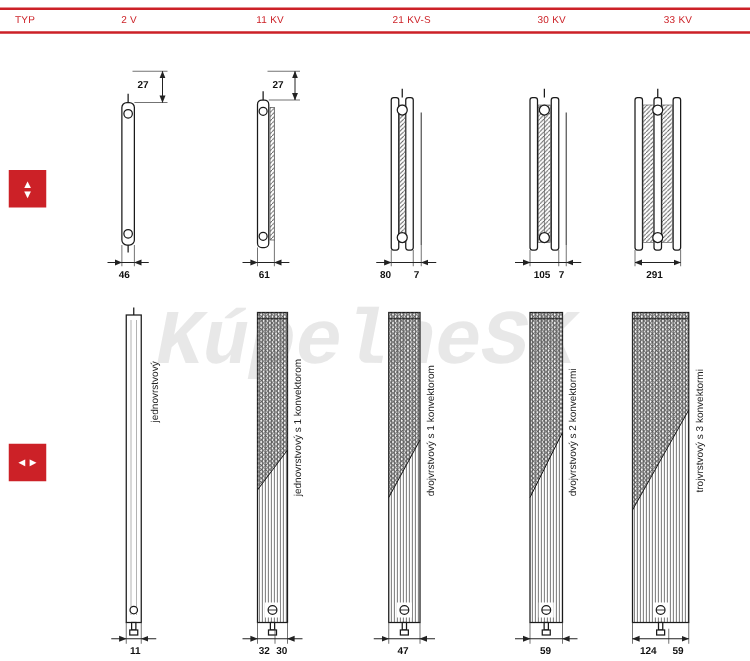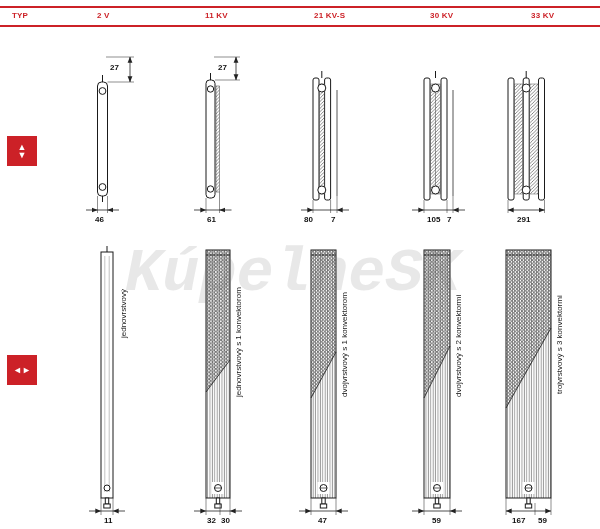--- a/index.html
+++ b/index.html
@@ -2,21 +2,21 @@
 <html><head>
 <meta charset="utf-8">
 <style>
   * { margin:0; padding:0; box-sizing:border-box; }
   html,body { width:600px; height:529px; }
   body {
     position:relative; width:600px; height:529px; background:#ffffff;
     font-family:"Liberation Sans", sans-serif; overflow:hidden;
   }
   .hdr-line { position:absolute; left:0; width:600px; height:2px; background:#cc2127; }
-  .hdr-label { position:absolute; color:#cc2127; font-size:8px; letter-spacing:.2px; white-space:nowrap;font-weight:bold; }
+  .hdr-label { position:absolute; color:#cc2127; font-size:8px; letter-spacing:.2px; white-space:nowrap; }
   .dim { position:absolute; font-size:8px; font-weight:bold; color:#111; white-space:nowrap;text-align:center; }
   .vlabel {
     position:absolute; font-size:8px; color:#222; white-space:nowrap;
     transform-origin:0 0; transform:rotate(-90deg);
   }
   .icon-box {
     position:absolute; left:7px; width:30px; height:30px; background:#cc2127;
     color:#fff; display:flex; align-items:center; justify-content:center;
   }
   .icon-box.vert { flex-direction:column; }
@@ -246,21 +246,21 @@
 <span class="dim" style="left:304px;top:215px">80</span>
 <span class="dim" style="left:331px;top:215px">7</span>
 <span class="dim" style="left:427px;top:215px">105</span>
 <span class="dim" style="left:447px;top:215px">7</span>
 <span class="dim" style="left:517px;top:215px">291</span>
 <span class="dim" style="left:104px;top:516px">11</span>
 <span class="dim" style="left:207px;top:516px">32</span>
 <span class="dim" style="left:221px;top:516px">30</span>
 <span class="dim" style="left:318px;top:516px">47</span>
 <span class="dim" style="left:432px;top:516px">59</span>
-<span class="dim" style="left:512px;top:516px">167</span>
+<span class="dim" style="left:512px;top:516px">124</span>
 <span class="dim" style="left:538px;top:516px">59</span>
 
 <span class="vlabel" style="left:119px;top:338px">jednovrstvový</span>
 <span class="vlabel" style="left:234px;top:397px">jednovrstvový s 1 konvektorom</span>
 <span class="vlabel" style="left:340px;top:397px">dvojvrstvový s 1 konvektorom</span>
 <span class="vlabel" style="left:454px;top:397px">dvojvrstvový s 2 konvektormi</span>
 <span class="vlabel" style="left:555px;top:394px">trojvrstvový s 3 konvektormi</span>
 
 <div class="watermark">KúpelneSK</div>
 

